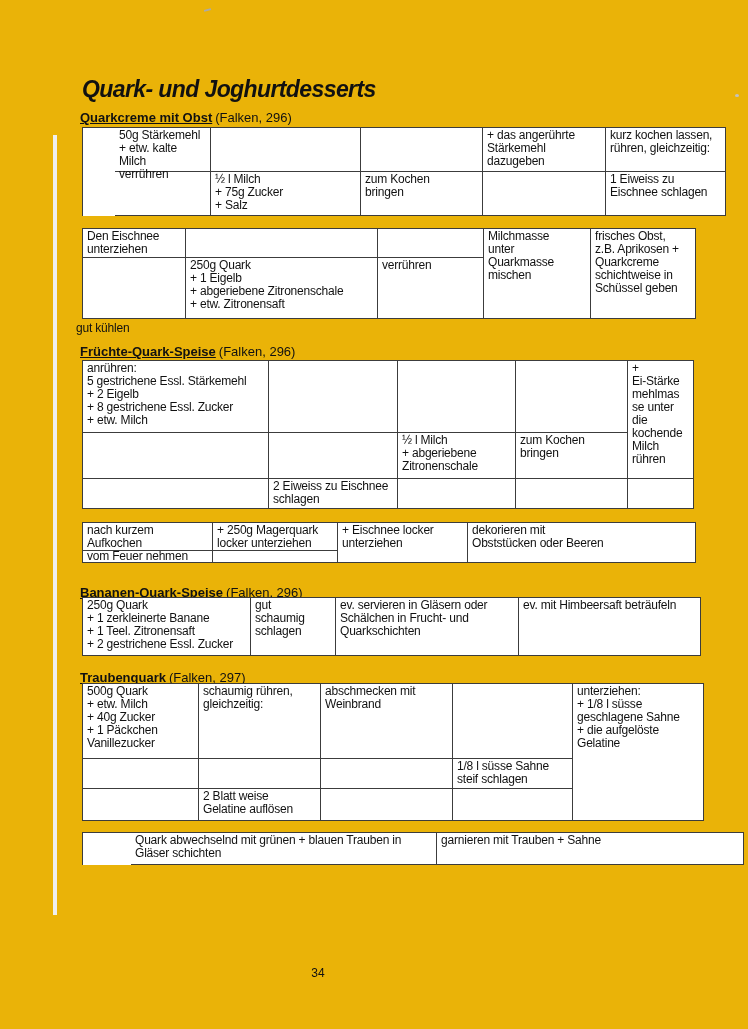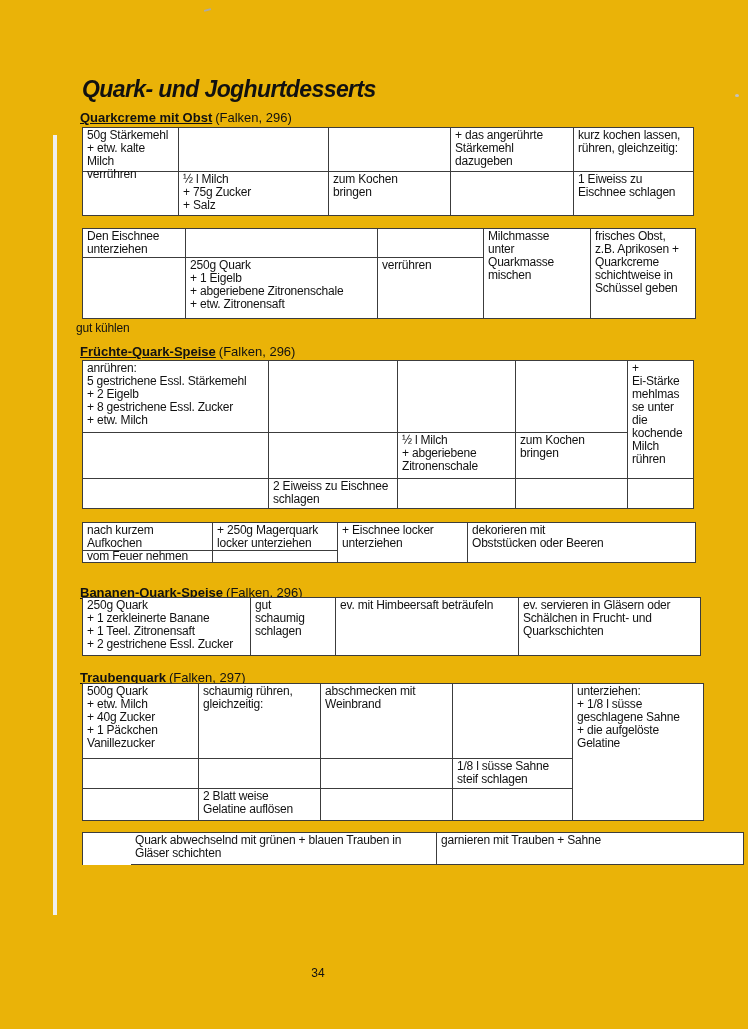--- a/index.html
+++ b/index.html
@@ -38,21 +38,21 @@
   <div class="scan-band"></div>
   <div class="speck1"></div>
   <div class="speck2"></div>
 
   <div class="doc-title">Quark- und Joghurtdesserts</div>
 
   <div class="heading" style="top:110px">
     <span class="hname">Quarkcreme mit Obst</span><span class="hsource">(Falken, 296)</span>
   </div>
 
-  <div class="rtable" style="left:82px; top:127px; grid-template-columns:96px 150px 122px 123px 120px; grid-template-rows:44px 44px;">
+  <div class="rtable" style="left:82px; top:127px; grid-template-columns:96px 150px 122px 123px 120px; grid-template-rows:44px 44px;padding-left:32px;">
     <div class="cell">50g Stärkemehl
 + etw. kalte Milch
 verrühren</div>
     <div class="cell"></div>
     <div class="cell"></div>
     <div class="cell">+ das angerührte
 Stärkemehl
 dazugeben</div>
     <div class="cell">kurz kochen lassen,
 rühren, gleichzeitig:</div>
@@ -145,24 +145,24 @@
   </div>
 
   <div class="rtable" style="left:82px; top:597px; grid-template-columns:168px 85px 183px 182px; grid-template-rows:58px;">
     <div class="cell">250g Quark
 + 1 zerkleinerte Banane
 + 1 Teel. Zitronensaft
 + 2 gestrichene Essl. Zucker</div>
     <div class="cell">gut
 schaumig
 schlagen</div>
-    <div class="cell">ev. mit Himbeersaft beträufeln</div>
     <div class="cell">ev. servieren in Gläsern oder
 Schälchen in Frucht- und
 Quarkschichten</div>
+    <div class="cell">ev. mit Himbeersaft beträufeln</div>
   </div>
 
   <div class="heading" style="top:670px">
     <span class="hname">Traubenquark</span><span class="hsource">(Falken, 297)</span>
   </div>
 
   <div class="rtable" style="left:82px; top:683px; grid-template-columns:116px 122px 132px 120px 131px; grid-template-rows:75px 30px 32px;">
     <div class="cell">500g Quark
 + etw. Milch
 + 40g Zucker

